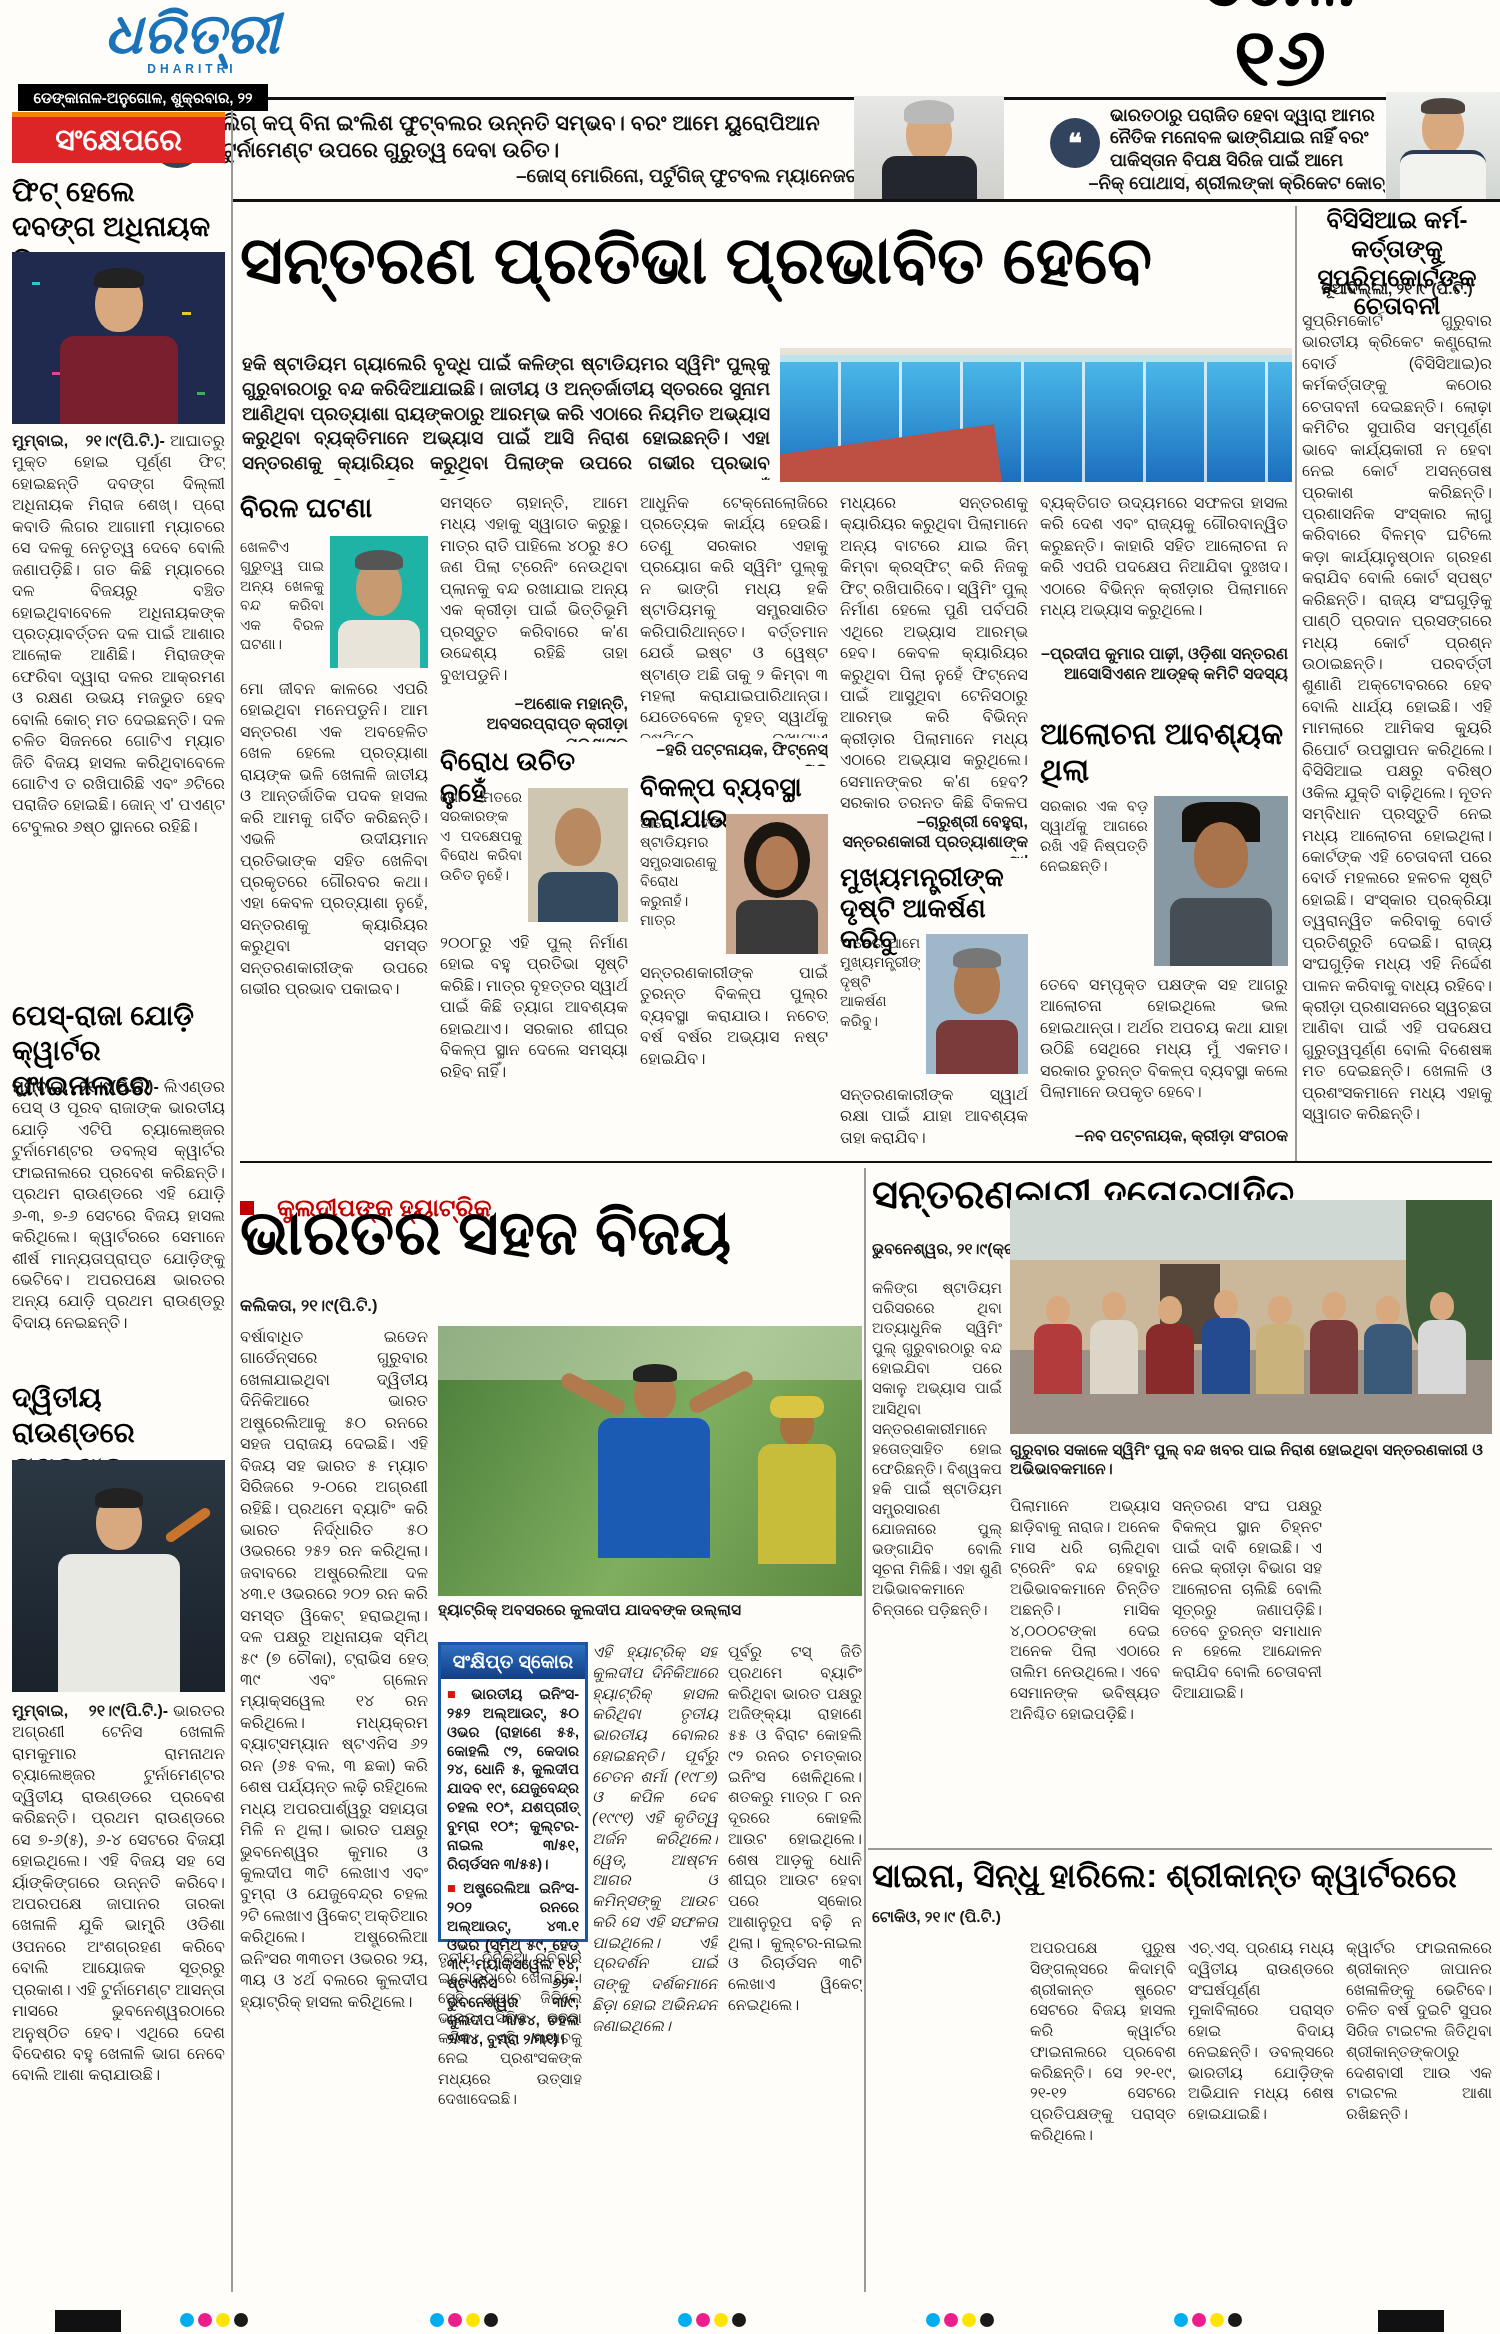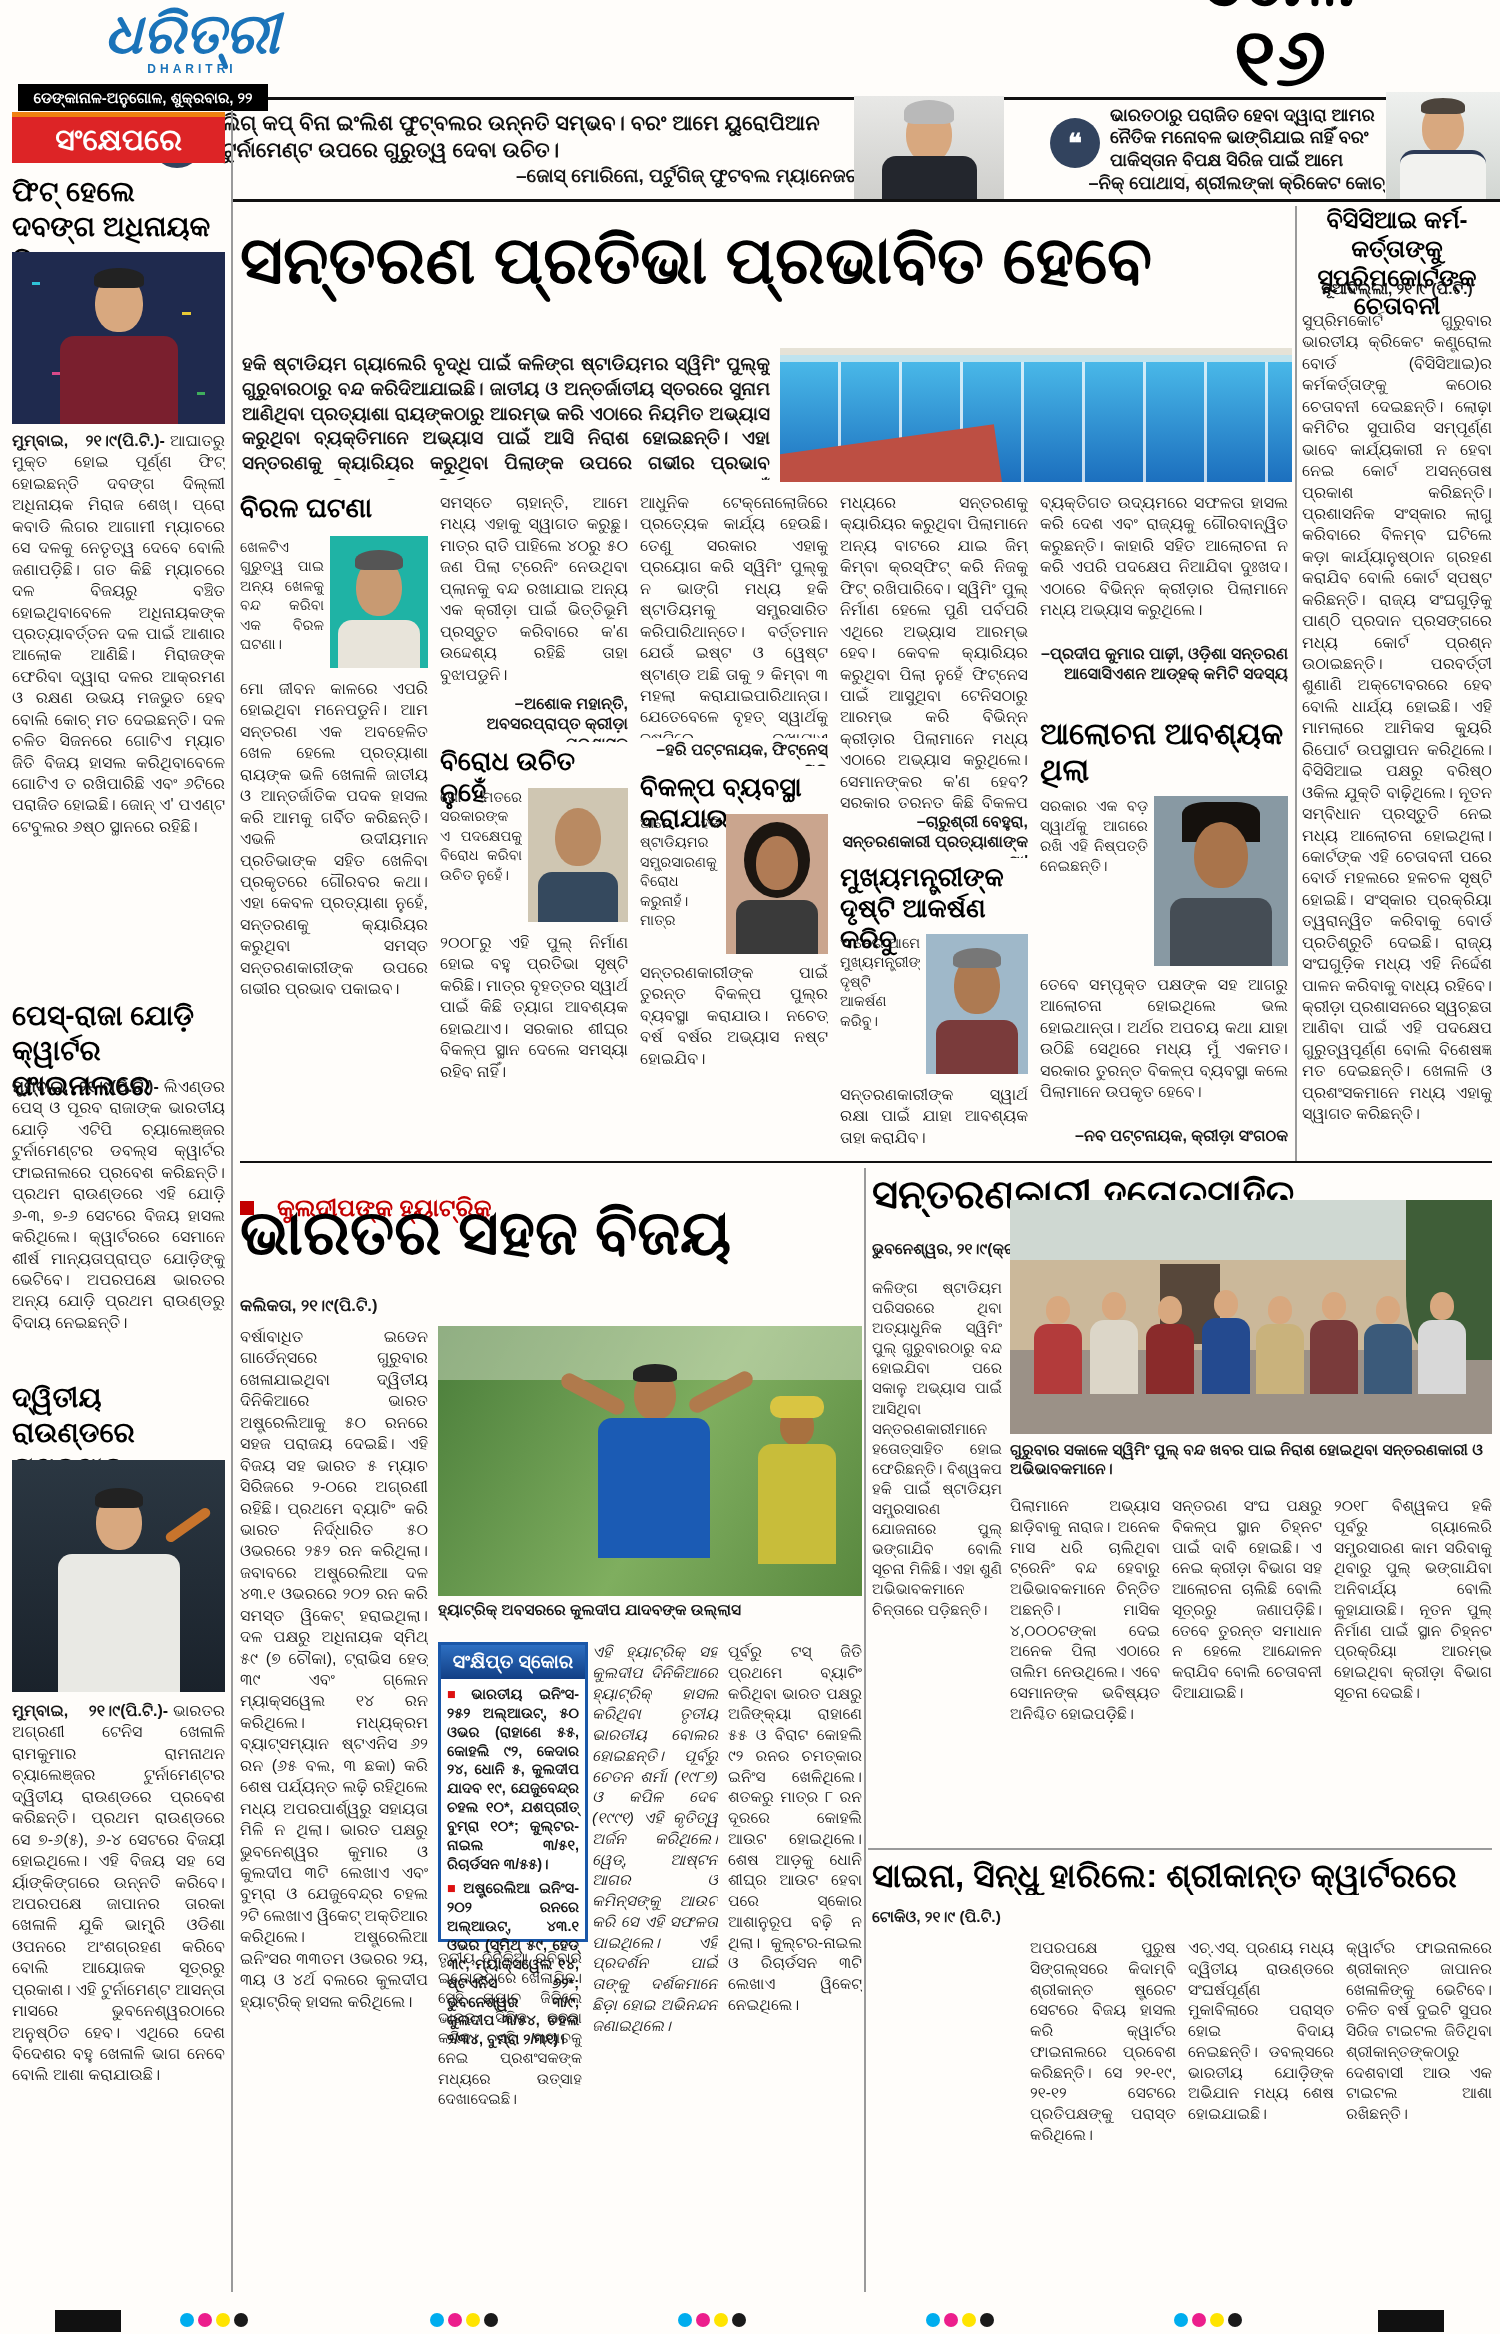--- a/index.html
+++ b/index.html
@@ -233,21 +233,20 @@
     <div class="phead" style="left:312px;top:92px;width:24px;height:28px;"></div>
       <div class="ptorso" style="left:300px;top:120px;width:48px;height:74px;background:#7a3b3b;"></div>
     <div class="phead" style="left:366px;top:96px;width:24px;height:28px;"></div>
       <div class="ptorso" style="left:354px;top:124px;width:48px;height:70px;background:#3b5a7a;"></div>
     <div class="phead" style="left:420px;top:92px;width:24px;height:28px;"></div>
       <div class="ptorso" style="left:408px;top:120px;width:48px;height:74px;background:#d8d8d8;"></div>
   </div>
   <div class="abs capt" style="left:1010px;top:1440px;width:482px;height:48px;">ଗୁରୁବାର ସକାଳେ ସ୍ୱିମିଂ ପୁଲ୍ ବନ୍ଦ ଖବର ପାଇ ନିରାଶ ହୋଇଥିବା ସନ୍ତରଣକାରୀ ଓ ଅଭିଭାବକମାନେ।</div>
   <div class="abs jt" style="left:1010px;top:1496px;width:150px;height:346px;font-size:15.5px;">ପିଲାମାନେ ଅଭ୍ୟାସ ଛାଡ଼ିବାକୁ ନାରାଜ। ଅନେକ ମାସ ଧରି ଚାଲିଥିବା ଟ୍ରେନିଂ ବନ୍ଦ ହେବାରୁ ଅଭିଭାବକମାନେ ଚିନ୍ତିତ ଅଛନ୍ତି। ମାସିକ ୪,୦୦୦ଟଙ୍କା ଦେଇ ଅନେକ ପିଲା ଏଠାରେ ତାଲିମ ନେଉଥିଲେ। ଏବେ ସେମାନଙ୍କ ଭବିଷ୍ୟତ ଅନିଶ୍ଚିତ ହୋଇପଡ଼ିଛି।</div>
   <div class="abs jt" style="left:1172px;top:1496px;width:150px;height:346px;font-size:15.5px;">ସନ୍ତରଣ ସଂଘ ପକ୍ଷରୁ ବିକଳ୍ପ ସ୍ଥାନ ଚିହ୍ନଟ ପାଇଁ ଦାବି ହୋଇଛି। ଏ ନେଇ କ୍ରୀଡ଼ା ବିଭାଗ ସହ ଆଲୋଚନା ଚାଲିଛି ବୋଲି ସୂତ୍ରରୁ ଜଣାପଡ଼ିଛି। ତେବେ ତୁରନ୍ତ ସମାଧାନ ନ ହେଲେ ଆନ୍ଦୋଳନ କରାଯିବ ବୋଲି ଚେତାବନୀ ଦିଆଯାଇଛି।</div>
-  <div class="abs jt" style="left:1334px;top:1496px;width:158px;height:346px;font-size:15.5px;">୨୦୧୮ ବିଶ୍ୱକପ ହକି ପୂର୍ବରୁ ଗ୍ୟାଲେରି ସମ୍ପ୍ରସାରଣ କାମ ସରିବାକୁ ଥିବାରୁ ପୁଲ୍ ଭଙ୍ଗାଯିବା ଅନିବାର୍ଯ୍ୟ ବୋଲି କୁହାଯାଉଛି। ନୂତନ ପୁଲ୍ ନିର୍ମାଣ ପାଇଁ ସ୍ଥାନ ଚିହ୍ନଟ ପ୍ରକ୍ରିୟା ଆରମ୍ଭ ହୋଇଥିବା କ୍ରୀଡ଼ା ବିଭାଗ ସୂଚନା ଦେଇଛି।</div>
 
   <div class="abs grule" style="left:868px;top:1848px;width:624px;height:2px;"></div>
   <div class="abs hl" style="left:872px;top:1858px;width:620px;font-size:33px;white-space:nowrap;overflow:hidden;">ସାଇନା, ସିନ୍ଧୁ ହାରିଲେ: ଶ୍ରୀକାନ୍ତ କ୍ୱାର୍ଟରରେ</div>
   <div class="abs datelft" style="left:872px;top:1908px;width:300px;font-size:15.5px;">ଟୋକିଓ, ୨୧।୯ (ପି.ଟି.)</div>
   <div class="abs jt" style="left:1030px;top:1938px;width:146px;height:354px;font-size:15.5px;">ଅପରପକ୍ଷେ ପୁରୁଷ ସିଙ୍ଗଲ୍ସରେ କିଦାମ୍ବି ଶ୍ରୀକାନ୍ତ ଷ୍ଟ୍ରେଟ ସେଟରେ ବିଜୟ ହାସଲ କରି କ୍ୱାର୍ଟର ଫାଇନାଲରେ ପ୍ରବେଶ କରିଛନ୍ତି। ସେ ୨୧-୧୯, ୨୧-୧୨ ସେଟରେ ପ୍ରତିପକ୍ଷଙ୍କୁ ପରାସ୍ତ କରିଥିଲେ।</div>
   <div class="abs jt" style="left:1346px;top:1938px;width:146px;height:354px;font-size:15.5px;">କ୍ୱାର୍ଟର ଫାଇନାଲରେ ଶ୍ରୀକାନ୍ତ ଜାପାନର ଖେଳାଳିଙ୍କୁ ଭେଟିବେ। ଚଳିତ ବର୍ଷ ଦୁଇଟି ସୁପର ସିରିଜ ଟାଇଟଲ ଜିତିଥିବା ଶ୍ରୀକାନ୍ତଙ୍କଠାରୁ ଦେଶବାସୀ ଆଉ ଏକ ଟାଇଟଲ ଆଶା ରଖିଛନ୍ତି।</div>
   <div class="abs jt" style="left:1188px;top:1938px;width:146px;height:354px;font-size:15.5px;">ଏଚ୍.ଏସ୍. ପ୍ରଣୟ ମଧ୍ୟ ଦ୍ୱିତୀୟ ରାଉଣ୍ଡରେ ସଂଘର୍ଷପୂର୍ଣ୍ଣ ମୁକାବିଲାରେ ପରାସ୍ତ ହୋଇ ବିଦାୟ ନେଇଛନ୍ତି। ଡବଲ୍ସରେ ଭାରତୀୟ ଯୋଡ଼ିଙ୍କ ଅଭିଯାନ ମଧ୍ୟ ଶେଷ ହୋଇଯାଇଛି।</div>
 
   <div class="abs" style="left:55px;top:2310px;width:66px;height:22px;background:#111;"></div>
   <div class="abs" style="left:1378px;top:2310px;width:66px;height:22px;background:#111;"></div>

